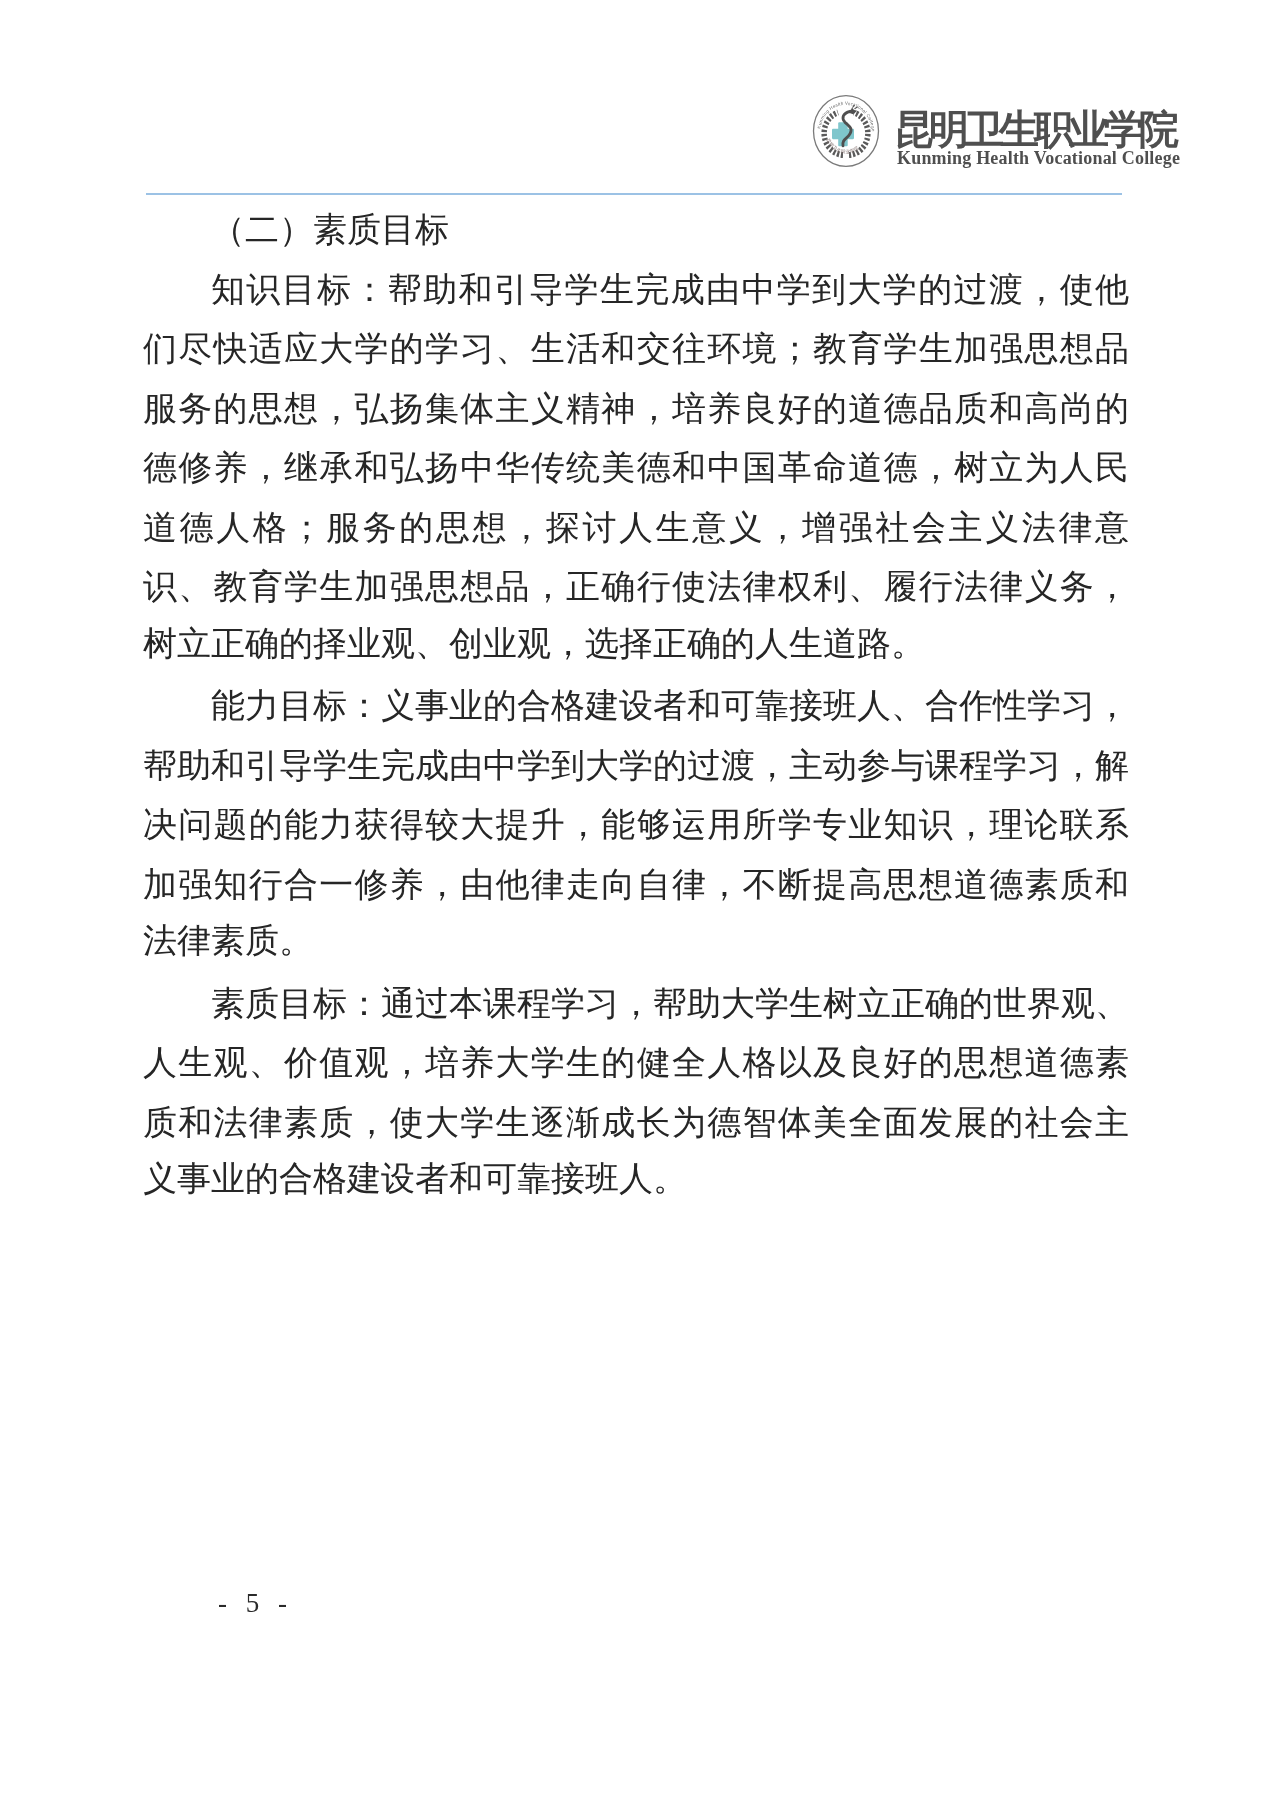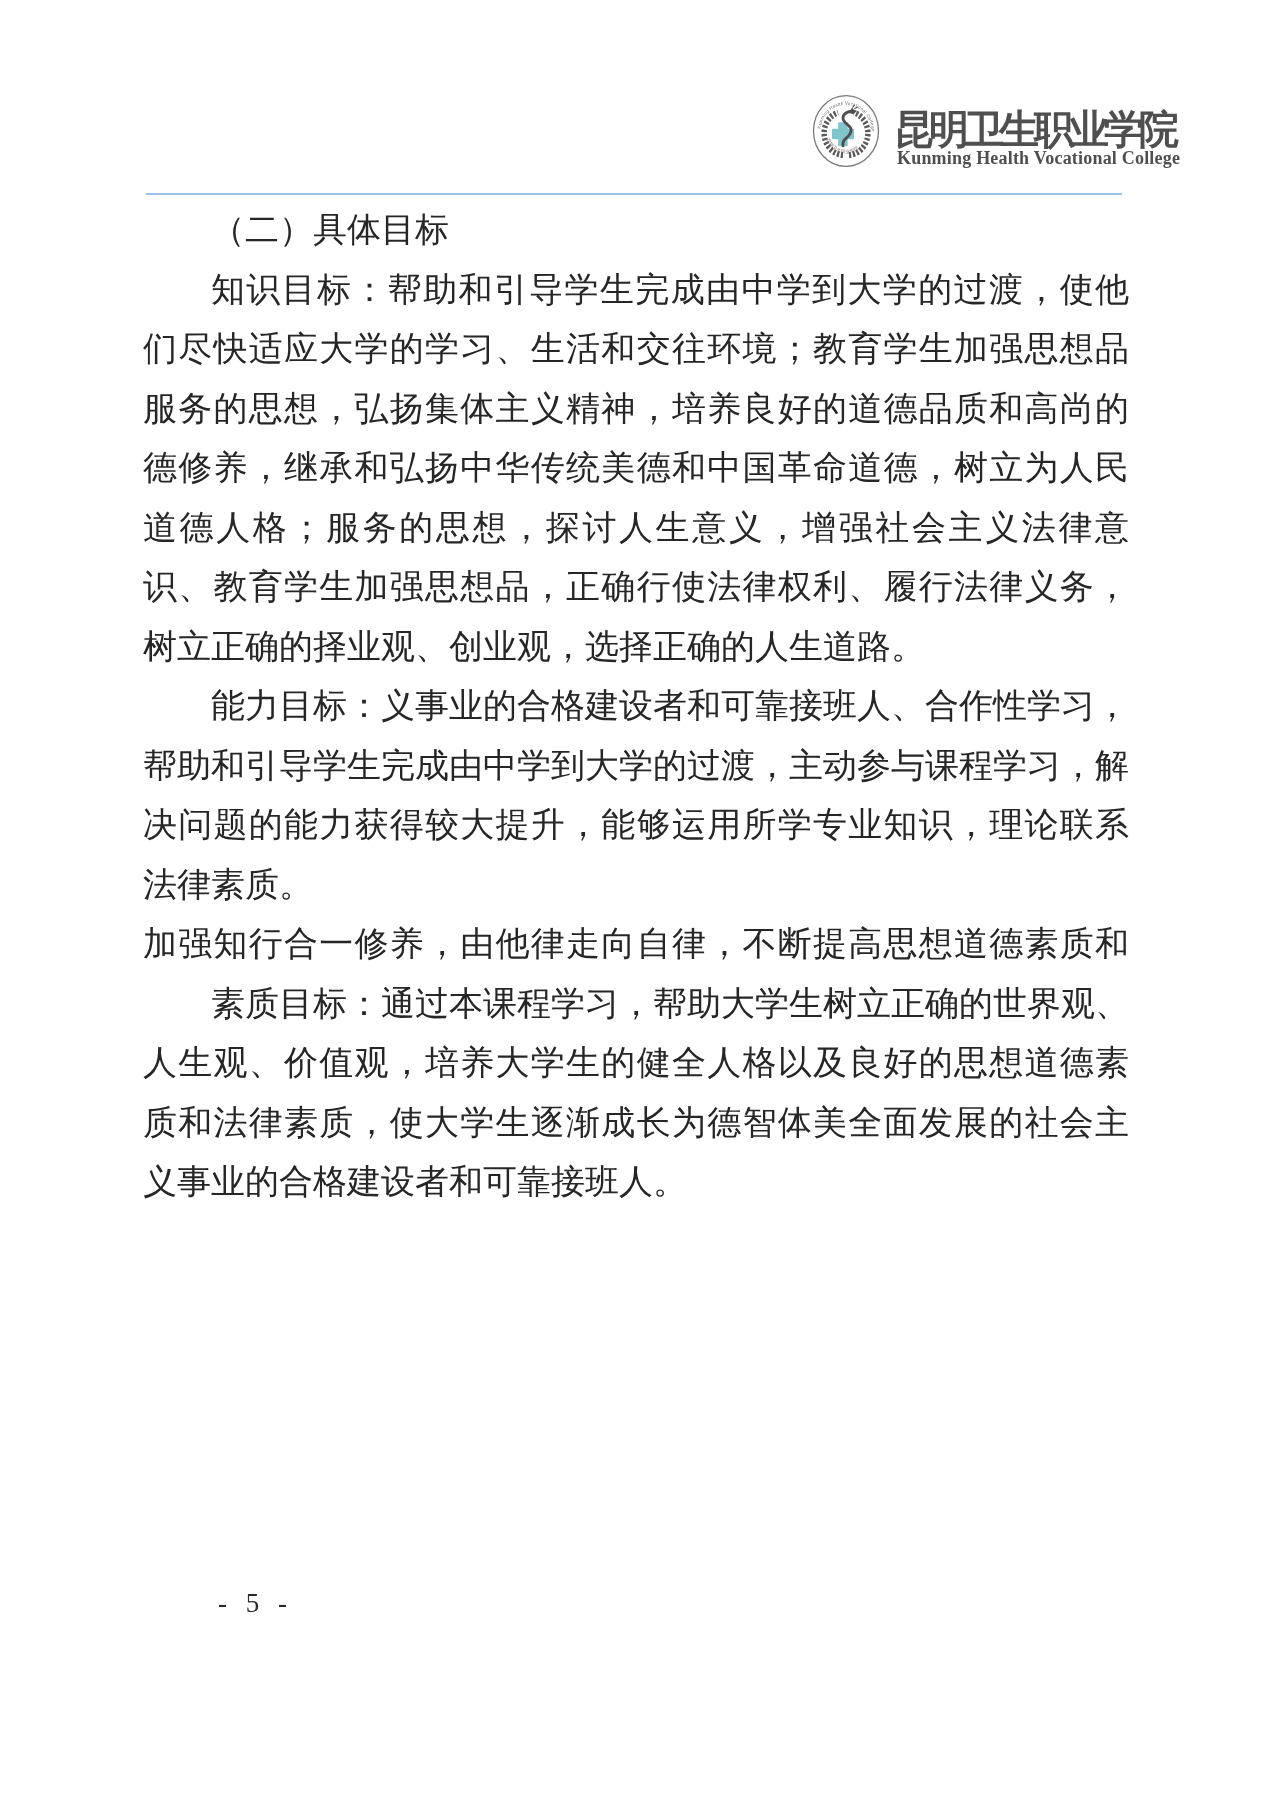--- a/index.html
+++ b/index.html
@@ -57,21 +57,21 @@
     font-weight: 400;
   }
   .line {
     text-align: justify;
     text-align-last: justify;
     text-justify: distribute;
     white-space: nowrap;
     overflow: hidden;
   }
   .line.first { text-indent: 68px; }
-  .line.plain { text-align-last: left; }
+  .line.plain { text-align-last: left; font-family: Liberation Mono, monospace; }
 
   
   .page-num {
     position: absolute; left: 218px; top: 1588px;
     font-size: 27px; letter-spacing: 6px;
     color: #2a2a2a;
     white-space: nowrap;
   }
 </style>
 </head>
@@ -107,38 +107,38 @@
         <textPath href="#arcBottom" startOffset="2">昆明卫生职业学院</textPath>
       </text>
     </svg>
 
     <div class="zh-name">昆明卫生职业学院</div>
     <div class="en-name">Kunming Health Vocational College</div>
     <div class="header-divider"></div>
   </div>
 
   <div class="content">
-    <div class="heading">（二）具体目标</div>
+    <div class="heading">（二）素质目标</div>
 
     <div>
       <div class="line first">知识目标：帮助和引导学生完成由中学到大学的过渡，使他</div>
       <div class="line">们尽快适应大学的学习、生活和交往环境；教育学生加强思想品</div>
       <div class="line">服务的思想，弘扬集体主义精神，培养良好的道德品质和高尚的</div>
       <div class="line">德修养，继承和弘扬中华传统美德和中国革命道德，树立为人民</div>
       <div class="line">道德人格；服务的思想，探讨人生意义，增强社会主义法律意</div>
       <div class="line">识、教育学生加强思想品，正确行使法律权利、履行法律义务，</div>
       <div class="line plain">树立正确的择业观、创业观，选择正确的人生道路。</div>
     </div>
 
     <div>
       <div class="line first">能力目标：义事业的合格建设者和可靠接班人、合作性学习，</div>
       <div class="line">帮助和引导学生完成由中学到大学的过渡，主动参与课程学习，解</div>
       <div class="line">决问题的能力获得较大提升，能够运用所学专业知识，理论联系</div>
+      <div class="line">加强知行合一修养，由他律走向自律，不断提高思想道德素质和</div>
       <div class="line plain">法律素质。</div>
-      <div class="line">加强知行合一修养，由他律走向自律，不断提高思想道德素质和</div>
     </div>
 
     <div>
       <div class="line first">素质目标：通过本课程学习，帮助大学生树立正确的世界观、</div>
       <div class="line">人生观、价值观，培养大学生的健全人格以及良好的思想道德素</div>
       <div class="line">质和法律素质，使大学生逐渐成长为德智体美全面发展的社会主</div>
       <div class="line plain">义事业的合格建设者和可靠接班人。</div>
     </div>
   </div>
 

